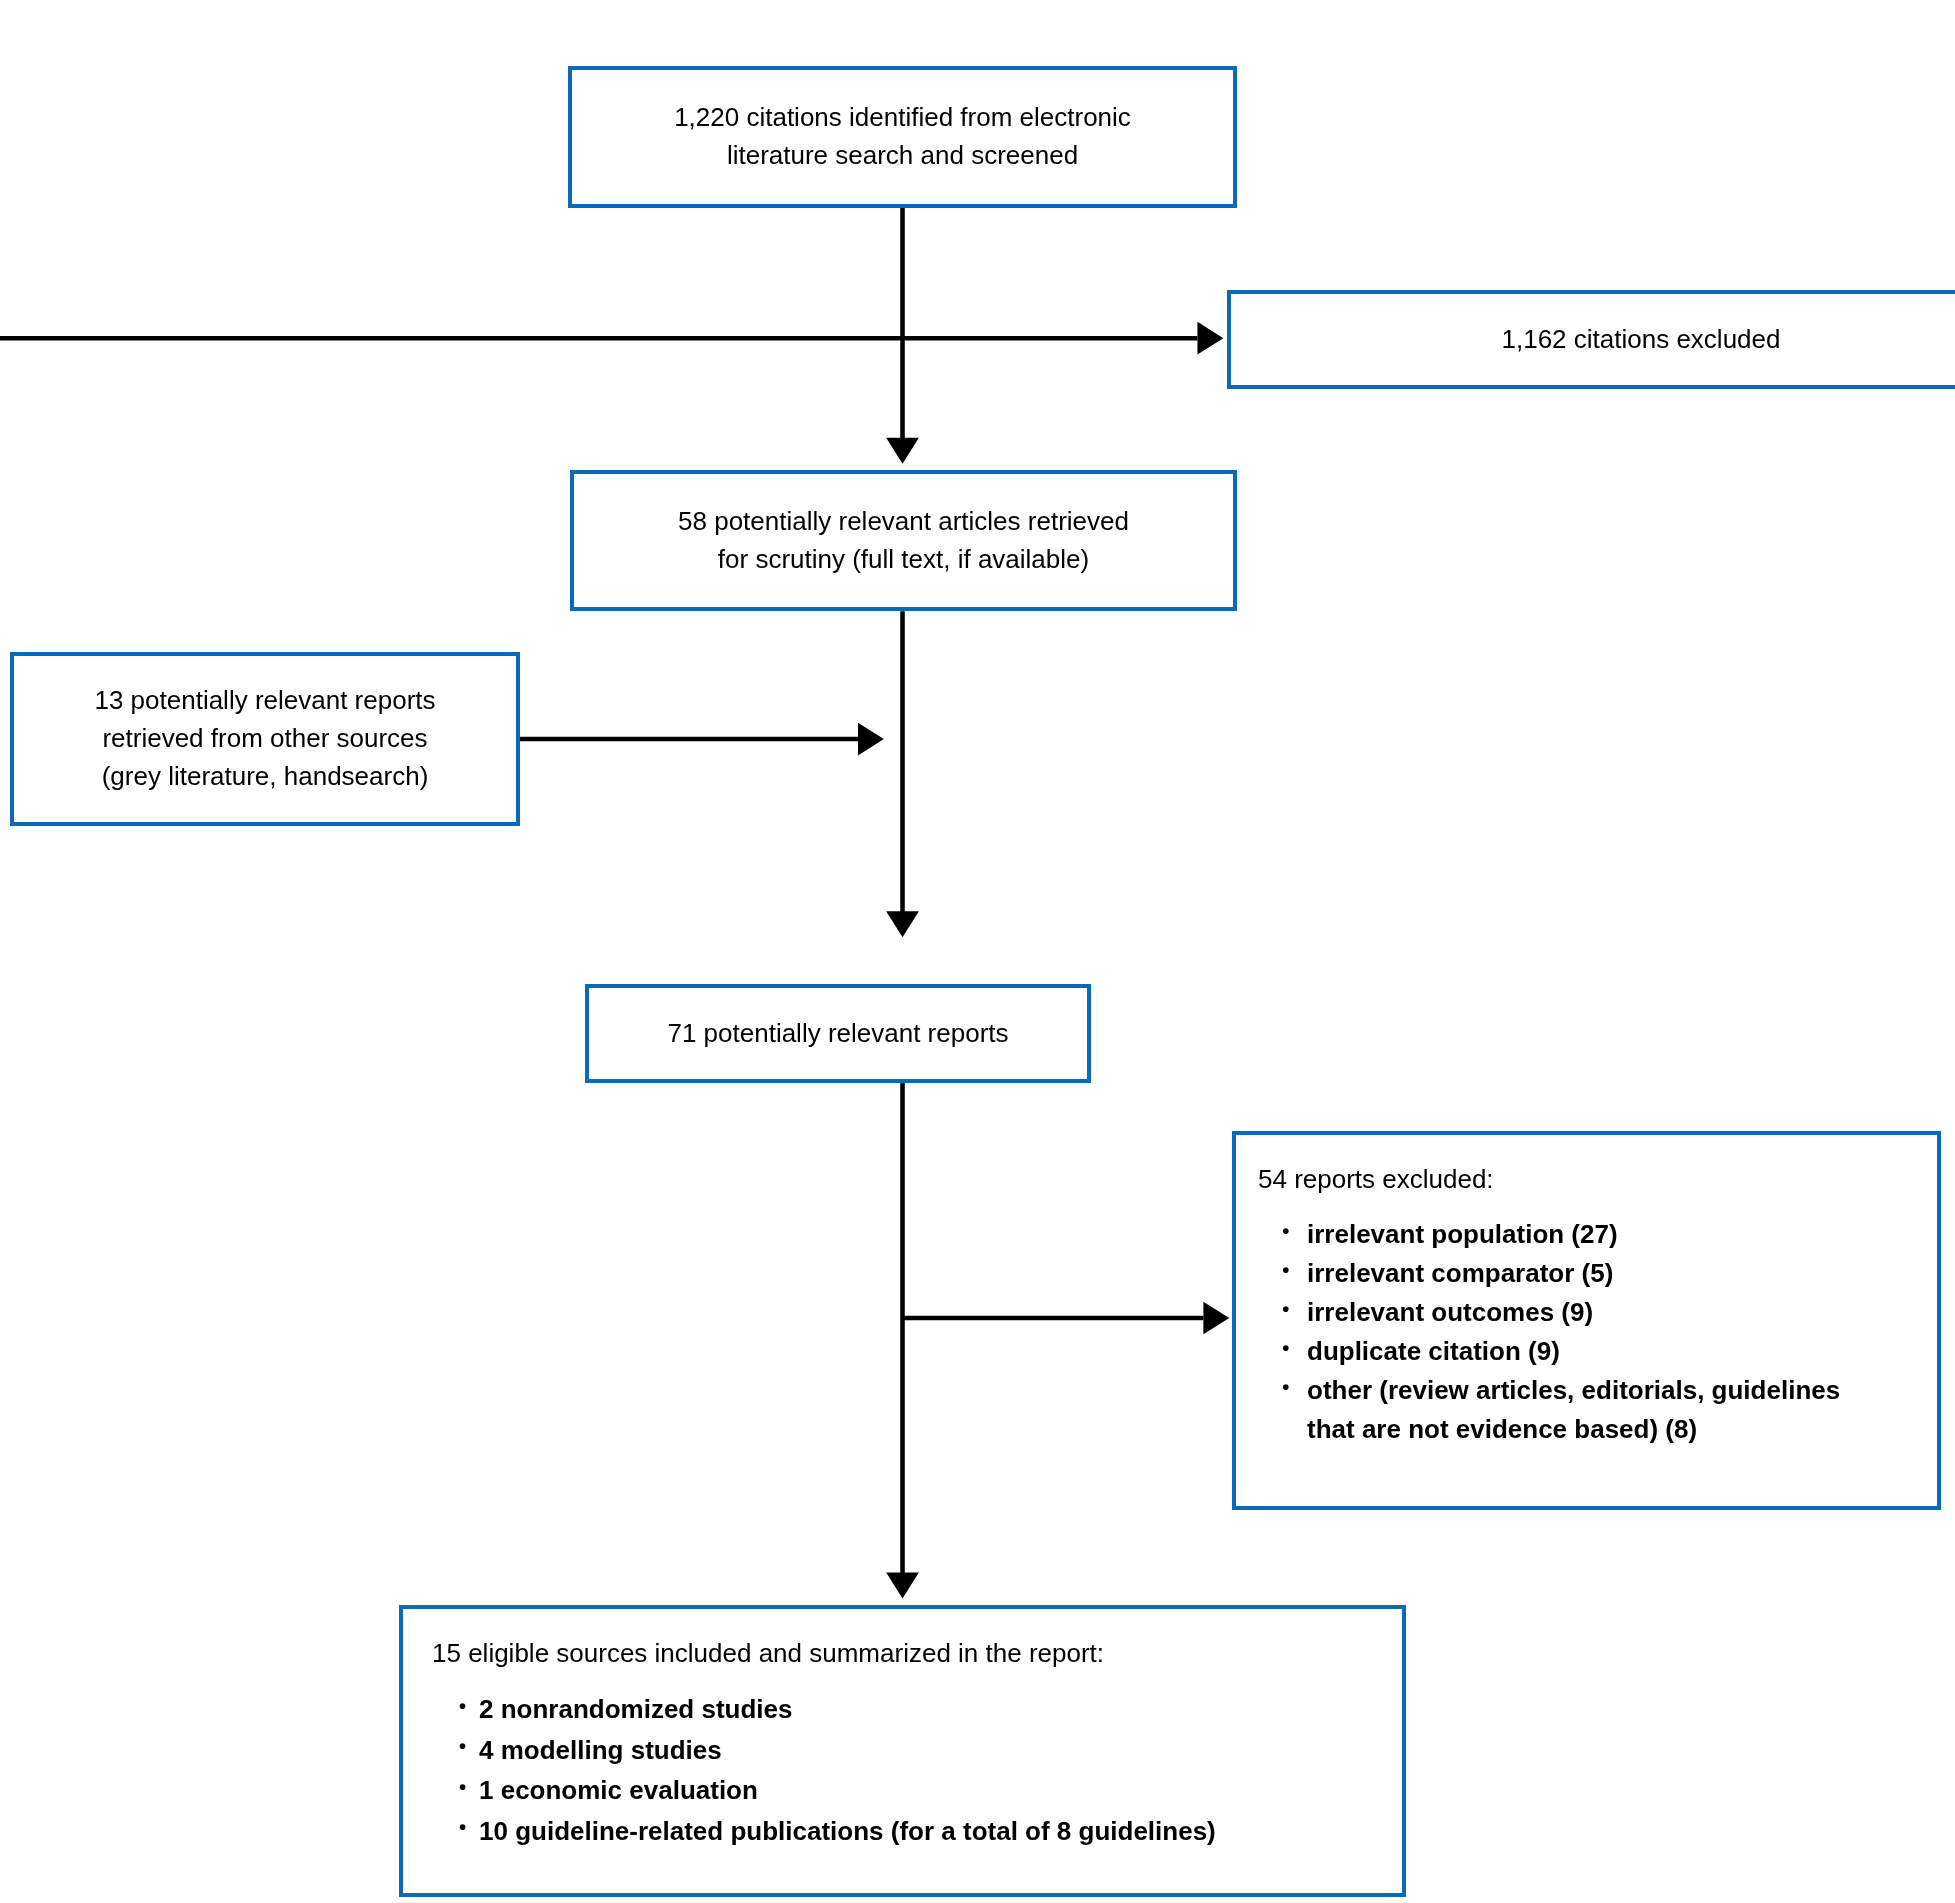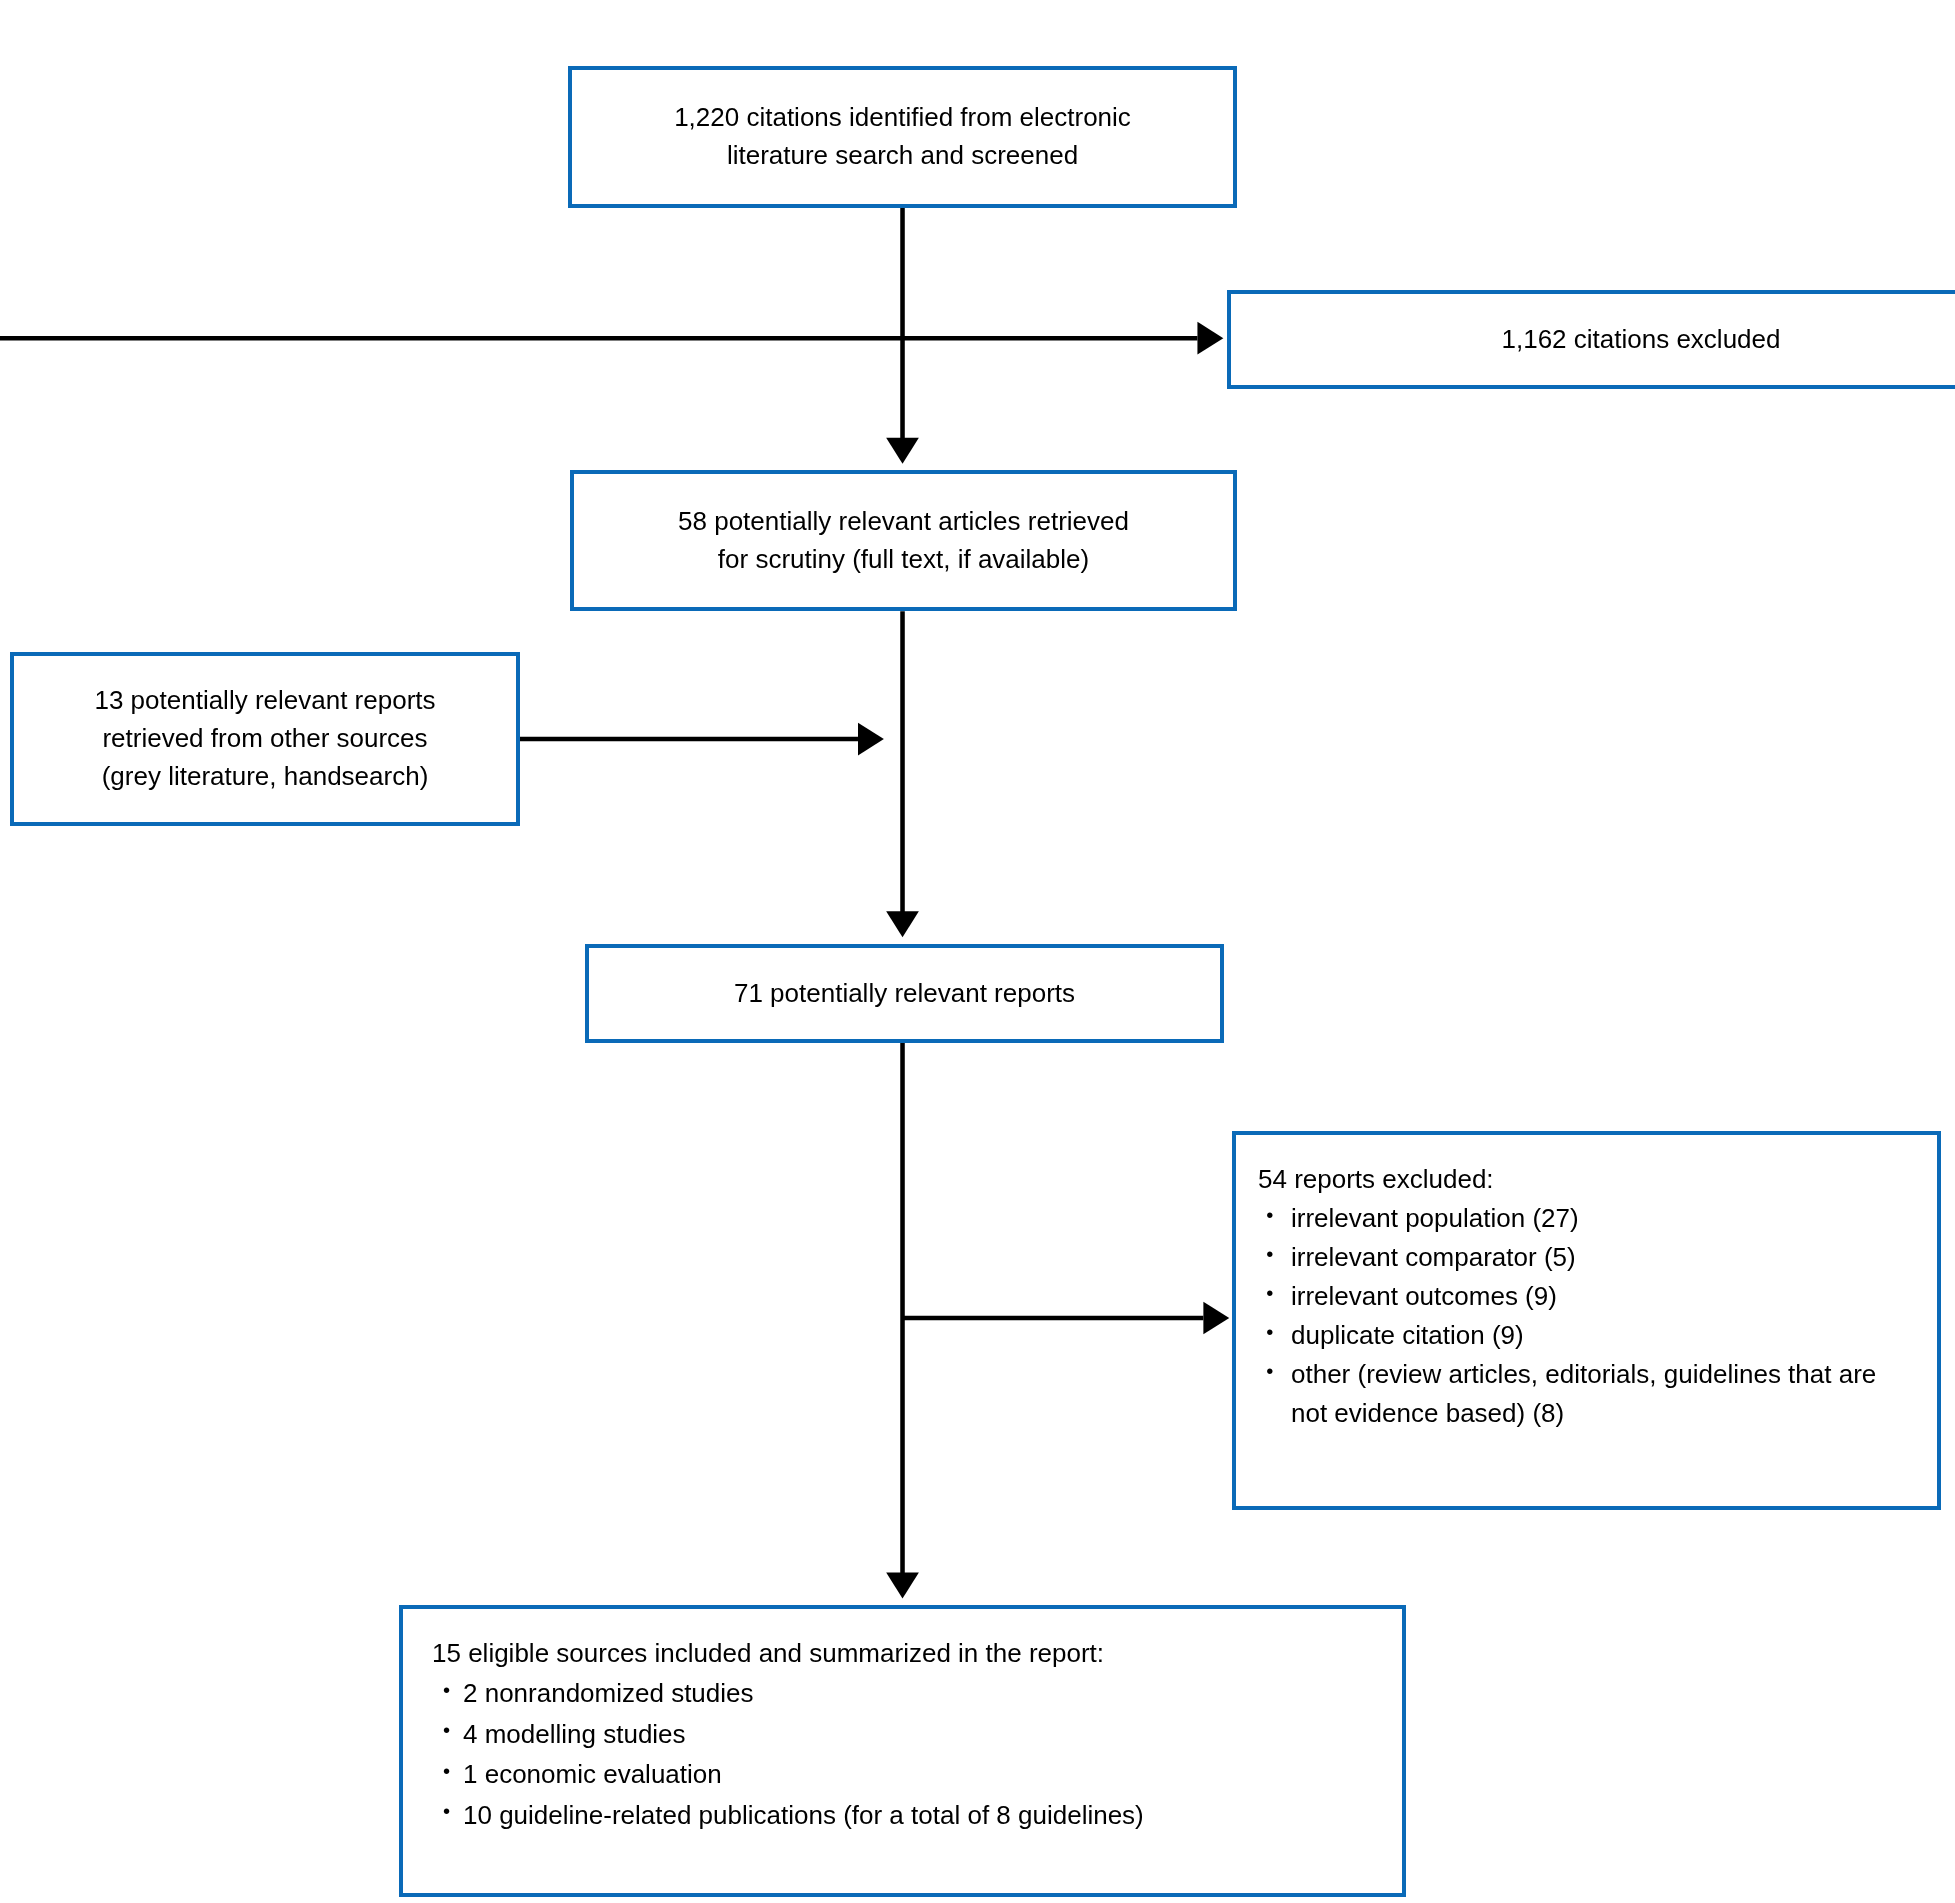--- a/index.html
+++ b/index.html
@@ -30,27 +30,27 @@
     justify-content: center;
     text-align: center;
     line-height: 1.45;
     white-space: pre-line;
     padding: 4.5px 18px;
   }
   #box-identified     { left: 568px; top: 66px;  width: 669px; height: 142px; }
   #box-excl-citations { left: 1227px; top: 290px;  width: 828px; height: 99px; text-align: right; }
   #box-retrieved      { left: 570px; top: 470px; width: 667px; height: 141px; }
   #box-other-sources  { left: 10px;   top: 652px; width: 510px; height: 174px; }
-  #box-71             { left: 585px; top: 944px; width: 639px; height: 99px; }
+  #box-71             { left: 585px; top: 984px; width: 506px; height: 99px; }
   #box-excl-reports   { left: 1232px; top: 1131px; width: 709px; height: 379px;
                         padding: 24.5px 27px 13.6px 22px; line-height: 1.5; }
   #box-included       { left: 399px;  top: 1605px; width: 1007px; height: 292px;
                         padding: 23.6px 27px 13.6px 29px; line-height: 1.56; }
   .list-header { margin: 0; }
-  ul.flow-list { list-style: none; margin: 0; padding: 0; }
+  ul.flow-list { list-style: none; margin: 16px; padding: 0; font-weight: bold; }
   ul.flow-list li { position: relative; padding-left: 33px; }
   ul.flow-list li::before {
     content: "\2022";
     position: absolute;
     left: 8.2px;
     top: 0.08em;
     font-size: 0.78em;
   }
   #box-included ul.flow-list li { padding-left: 31px; }
   #box-included ul.flow-list li::before { left: 11px; }

